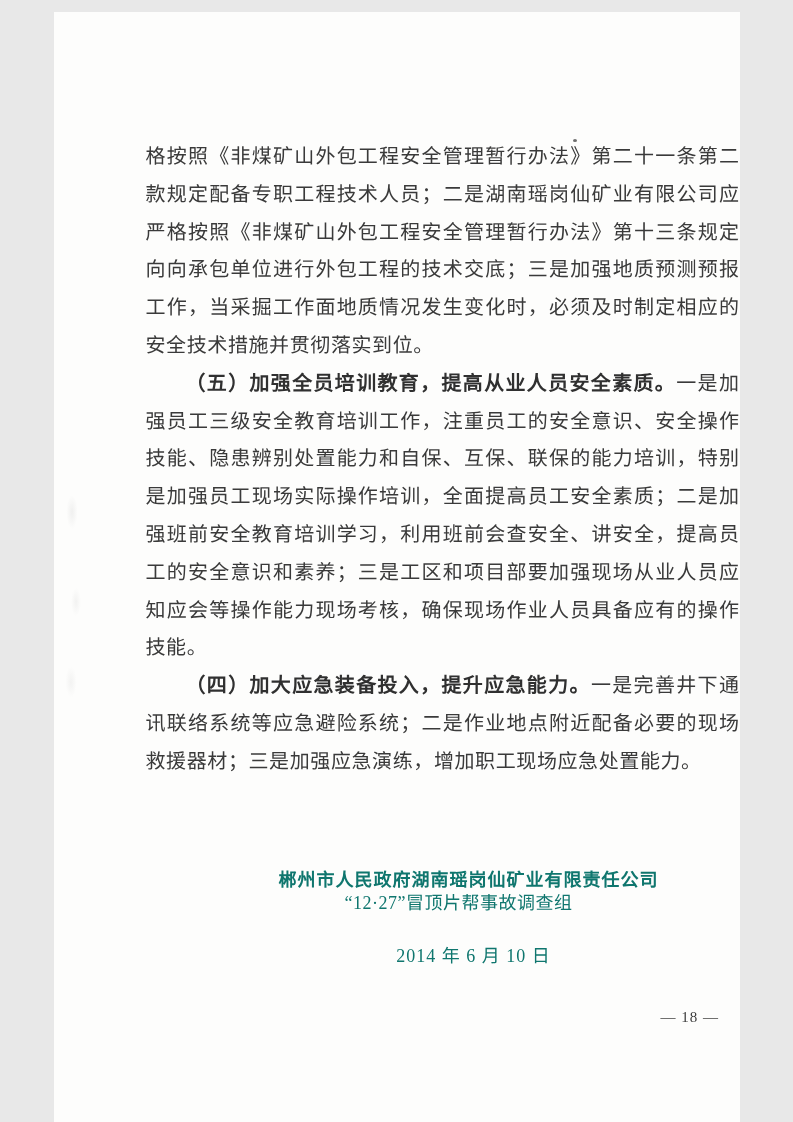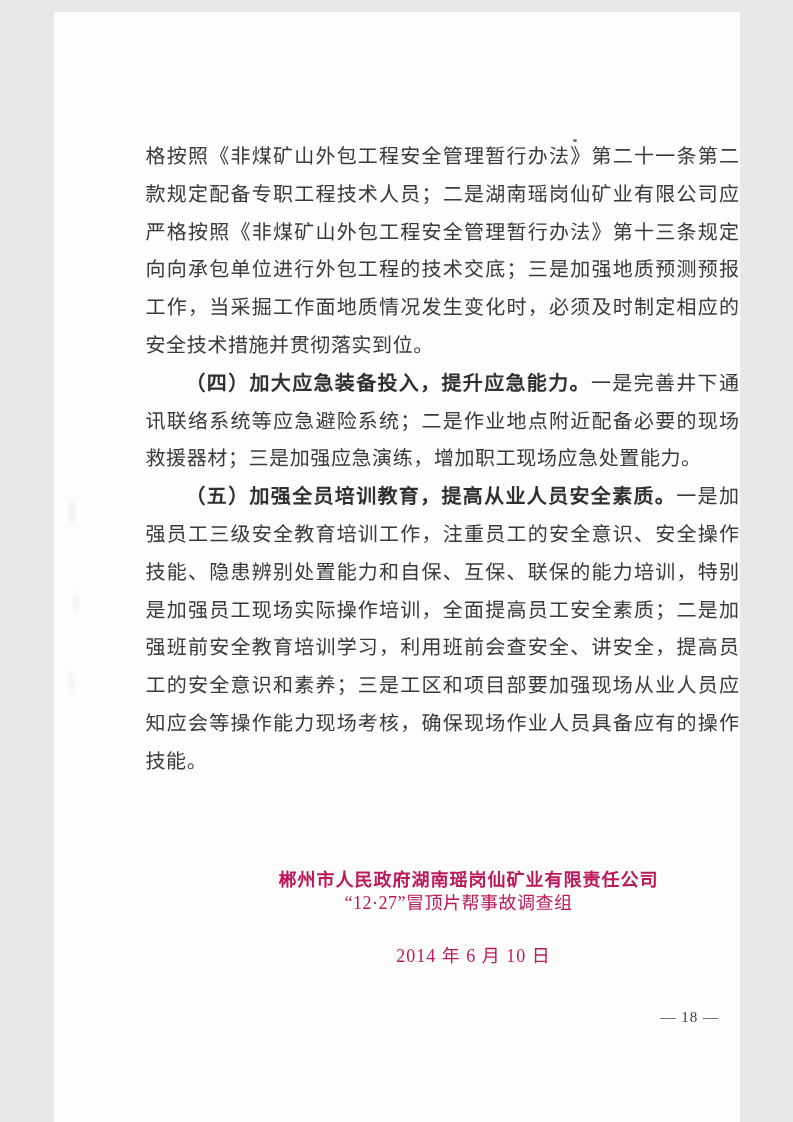--- a/index.html
+++ b/index.html
@@ -38,21 +38,21 @@
   }
   .lead {
     font-weight: 700;
     color: #303030;
   }
   
   .sig-line {
     position: absolute;
     white-space: nowrap;
     transform: translateX(-50%);
-    color: #be185d;
+    color: #0f766e;
   }
   .sig-org   { top: 853px; left: 415px; font-size: 18px; font-weight: 700; letter-spacing: 1px; }
   .sig-group { top: 876px; left: 405px; font-size: 18px; letter-spacing: 0.5px; }
   .sig-date  { top: 929px; left: 420px; font-size: 18px; letter-spacing: 1px; }
   
   .page-number {
     position: absolute;
     top: 997px;
     left: 607px;
     font-size: 15px;
@@ -123,22 +123,22 @@
 </head>
 <body>
 
 <div class="page">
 
   <div class="ink-dot"></div>
   <div class="smudge-left"></div>
 
   <div class="body-text">
     <p><span class="lead"></span><span>格按照《非煤矿山外包工程安全管理暂行办法》第二十一条第二款规定配备专职工程技术人员；二是湖南瑶岗仙矿业有限公司应严格按照《非煤矿山外包工程安全管理暂行办法》第十三条规定向向承包单位进行外包工程的技术交底；三是加强地质预测预报工作，当采掘工作面地质情况发生变化时，必须及时制定相应的安全技术措施并贯彻落实到位。</span></p>
+    <p class="indent"><span class="lead">（五）加强全员培训教育，提高从业人员安全素质。</span><span>一是加强员工三级安全教育培训工作，注重员工的安全意识、安全操作技能、隐患辨别处置能力和自保、互保、联保的能力培训，特别是加强员工现场实际操作培训，全面提高员工安全素质；二是加强班前安全教育培训学习，利用班前会查安全、讲安全，提高员工的安全意识和素养；三是工区和项目部要加强现场从业人员应知应会等操作能力现场考核，确保现场作业人员具备应有的操作技能。</span></p>
     <p class="indent"><span class="lead">（四）加大应急装备投入，提升应急能力。</span><span>一是完善井下通讯联络系统等应急避险系统；二是作业地点附近配备必要的现场救援器材；三是加强应急演练，增加职工现场应急处置能力。</span></p>
-    <p class="indent"><span class="lead">（五）加强全员培训教育，提高从业人员安全素质。</span><span>一是加强员工三级安全教育培训工作，注重员工的安全意识、安全操作技能、隐患辨别处置能力和自保、互保、联保的能力培训，特别是加强员工现场实际操作培训，全面提高员工安全素质；二是加强班前安全教育培训学习，利用班前会查安全、讲安全，提高员工的安全意识和素养；三是工区和项目部要加强现场从业人员应知应会等操作能力现场考核，确保现场作业人员具备应有的操作技能。</span></p>
   </div>
 
   <div class="sig-line sig-org">郴州市人民政府湖南瑶岗仙矿业有限责任公司</div>
   <div class="sig-line sig-group">“12·27”冒顶片帮事故调查组</div>
   <div class="sig-line sig-date">2014 年 6 月 10 日</div>
 
   <div class="page-number">— 18 —</div>
 
   <div class="scan-line-right"></div>
   <div class="scan-line-right-curve"></div>

